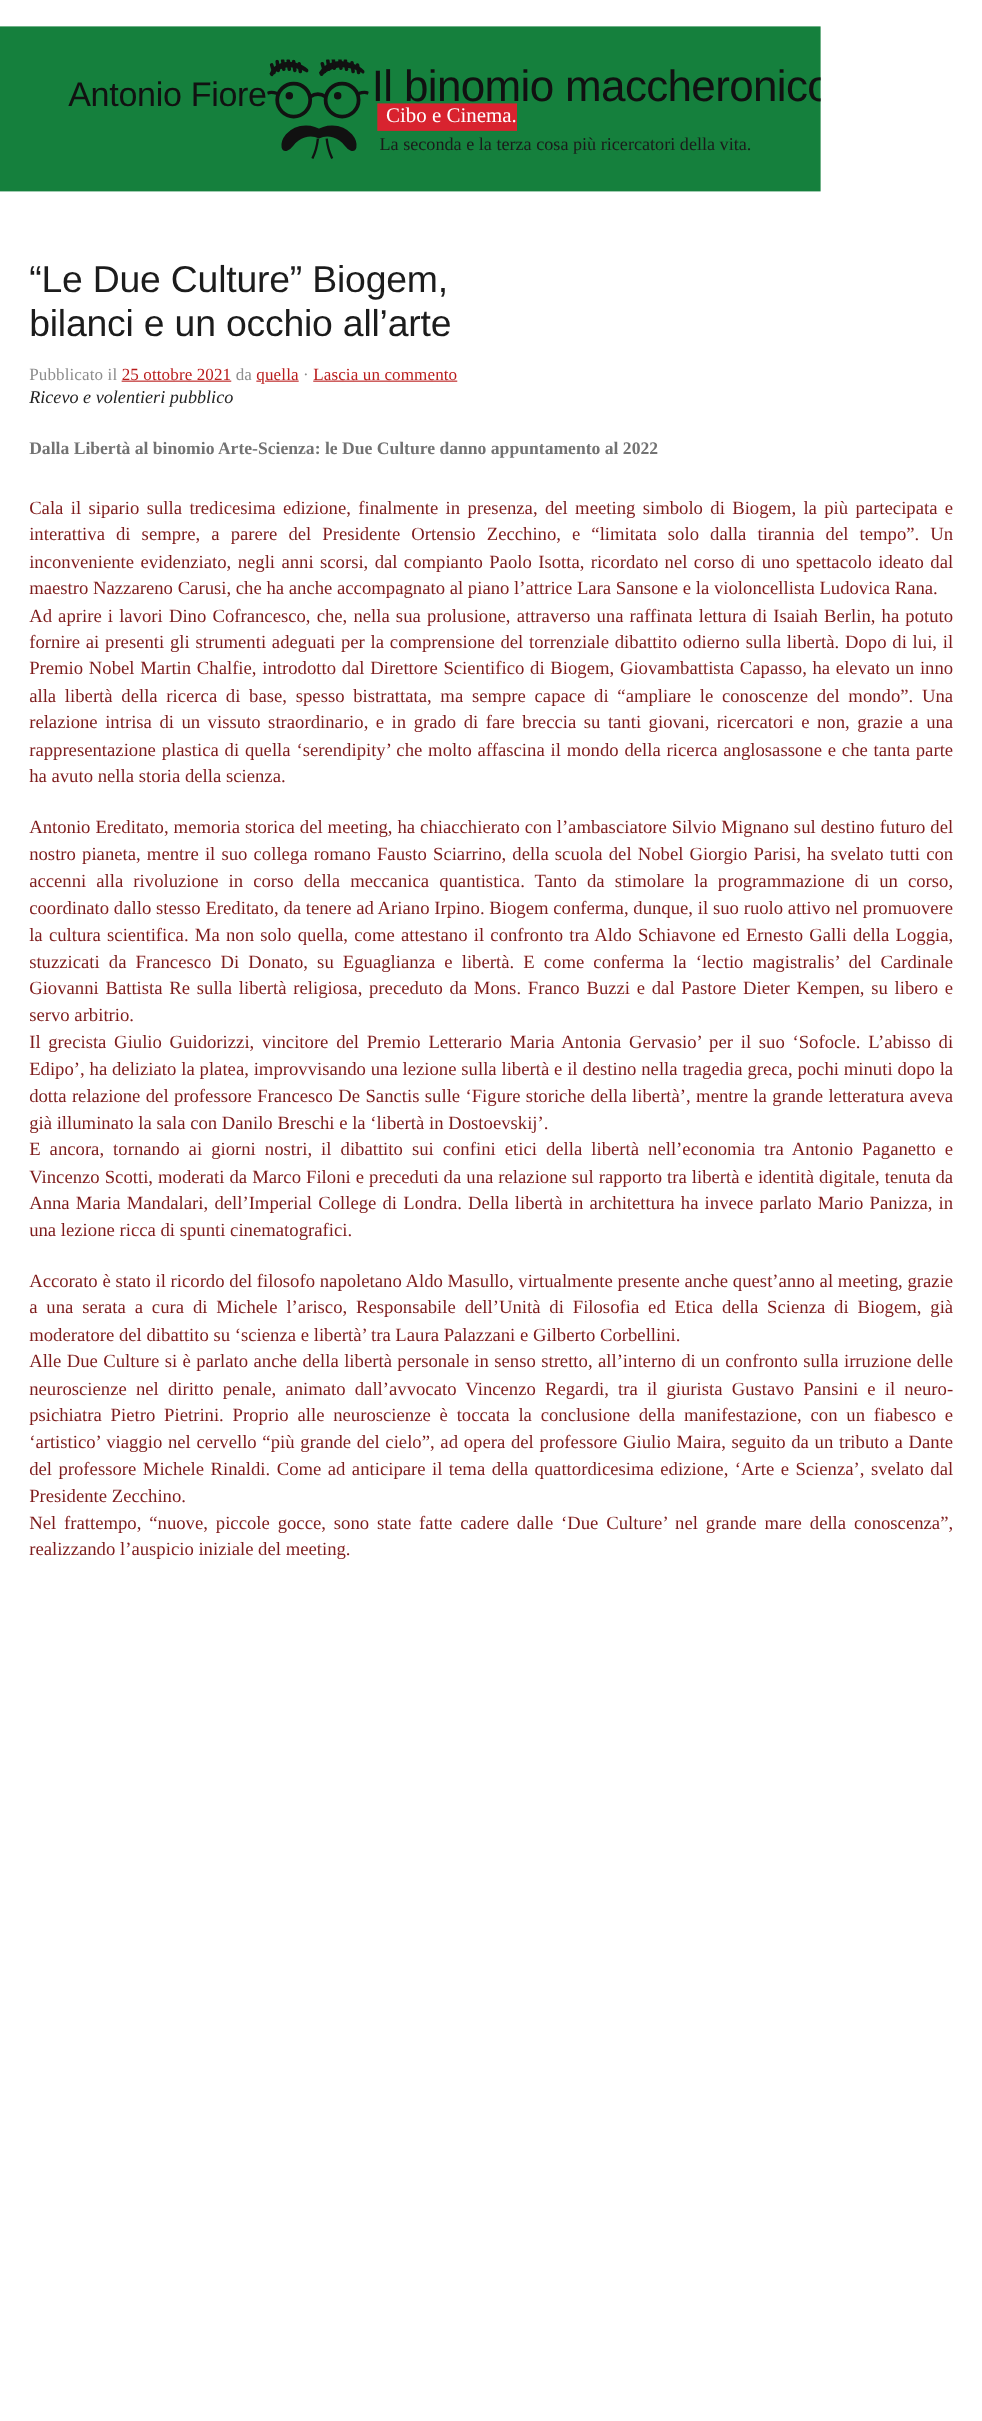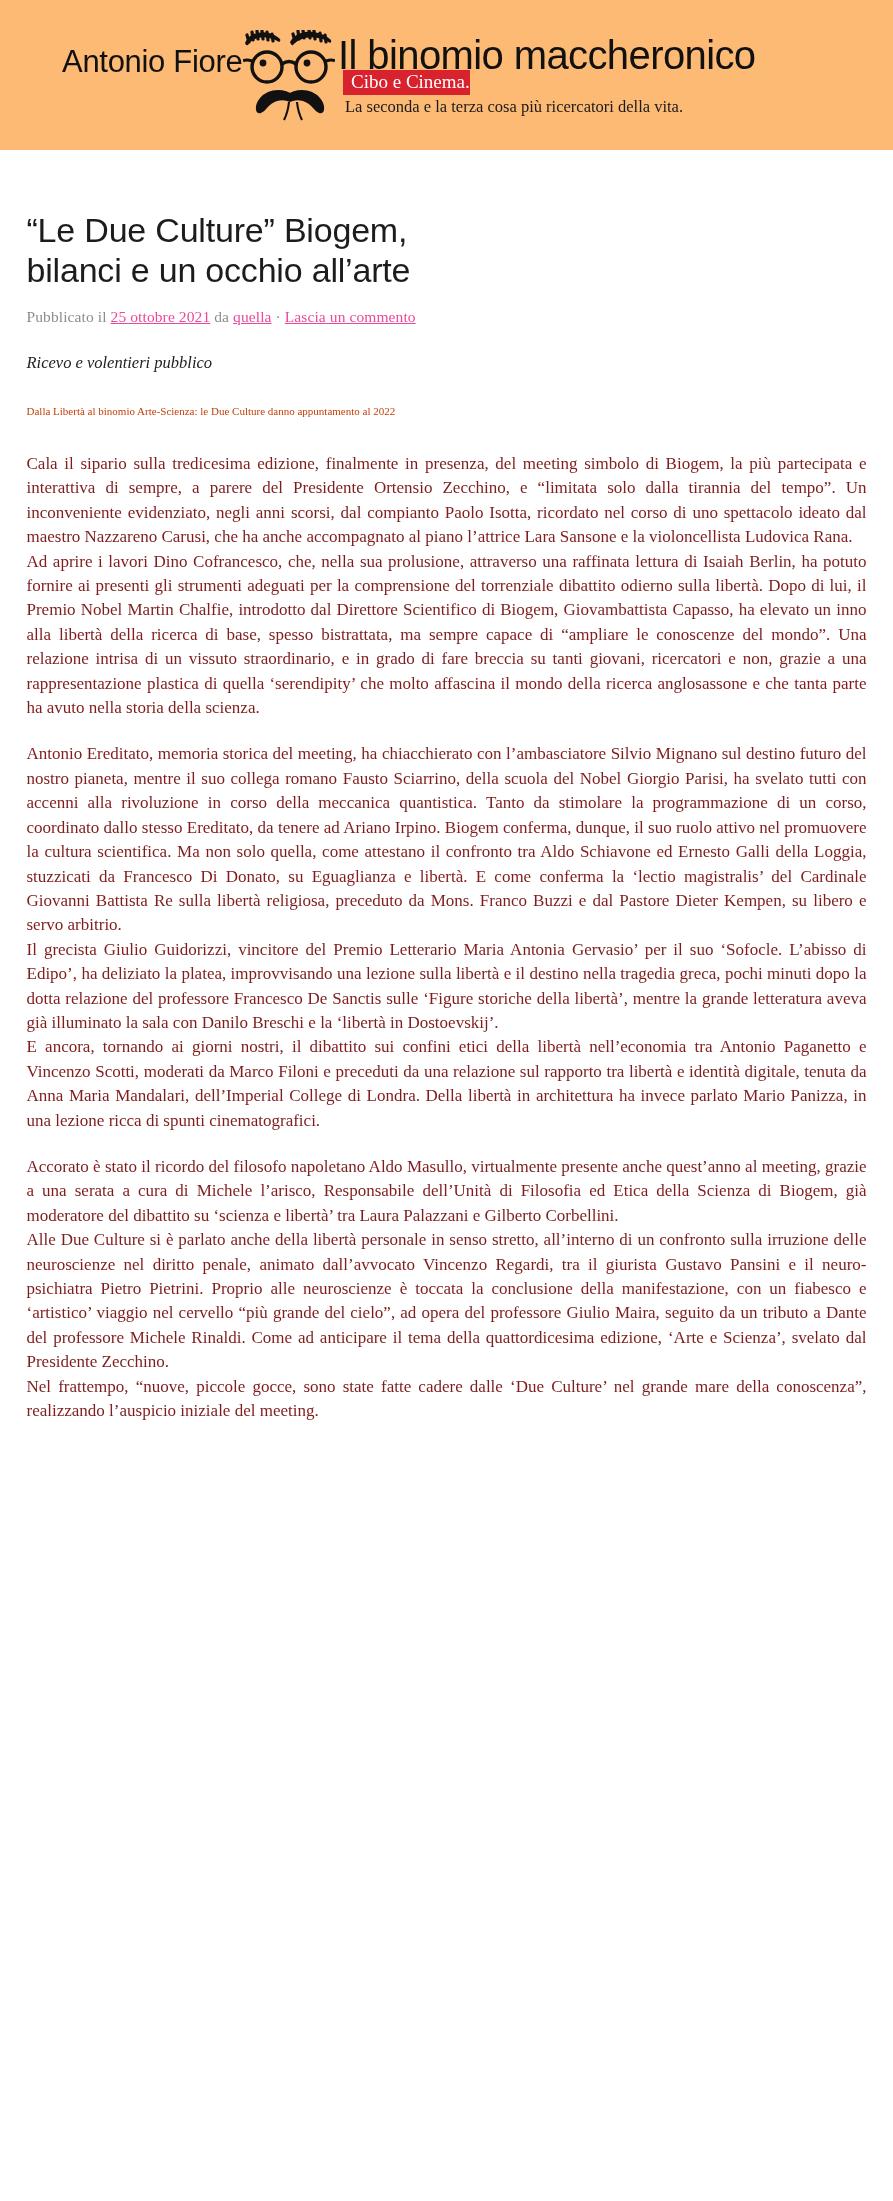--- a/index.html
+++ b/index.html
@@ -10,25 +10,26 @@
   body {
     width: 893px;
     min-height: 2201px;
     font-family: "Liberation Serif", "DejaVu Serif", serif;
     color: #2b2b2b;
     -webkit-font-smoothing: antialiased;
   }
 
   
   .site-header {
-    width: 893px;
+    width: 746px;
     height: 150px;
     position: relative;
-    background: #fdba74;
+    background: #15803d;
     overflow: hidden;
+    margin-top: 24px;
   }
   .logo-wrap {
     position: absolute;
     left: 0;
     top: 0;
     width: 893px;
     height: 150px;
   }
   .logo-author {
     position: absolute;
@@ -108,44 +109,43 @@
   }
   .entry-meta {
     margin: 18px 0 0 0;
     font-family: "Liberation Serif", serif;
     font-size: 15.5px;
     color: #8d8d8d;
     letter-spacing: 0.1px;
   }
   .entry-meta a,
   .entry-meta .meta-link {
-    color: #ec4899;
+    color: #b91c1c;
     text-decoration: underline;
     cursor: pointer;
   }
   .entry-meta .meta-sep {
     text-decoration: none;
   }
 
   .entry-content {
-    margin-top: 26px;
   }
   .lead-italic {
     font-style: italic;
     font-size: 16.5px;
     line-height: 22px;
     margin: 0 0 26px 0;
     color: #222;
   }
   .subhead {
-    font-weight: normal;
-    font-size: 11px;
+    font-weight: bold;
+    font-size: 16px;
     line-height: 22px;
     margin: 0 0 30px 0;
-    color: #c2410c;
+    color: #737373;
   }
   .body-p {
     text-align: justify;
     font-size: 17px;
     line-height: 24.4px;
     margin: 0 0 22px 0;
     color: #7f1d1d;
     hyphens: none;
   }
   .body-p:last-child { margin-bottom: 0; }

